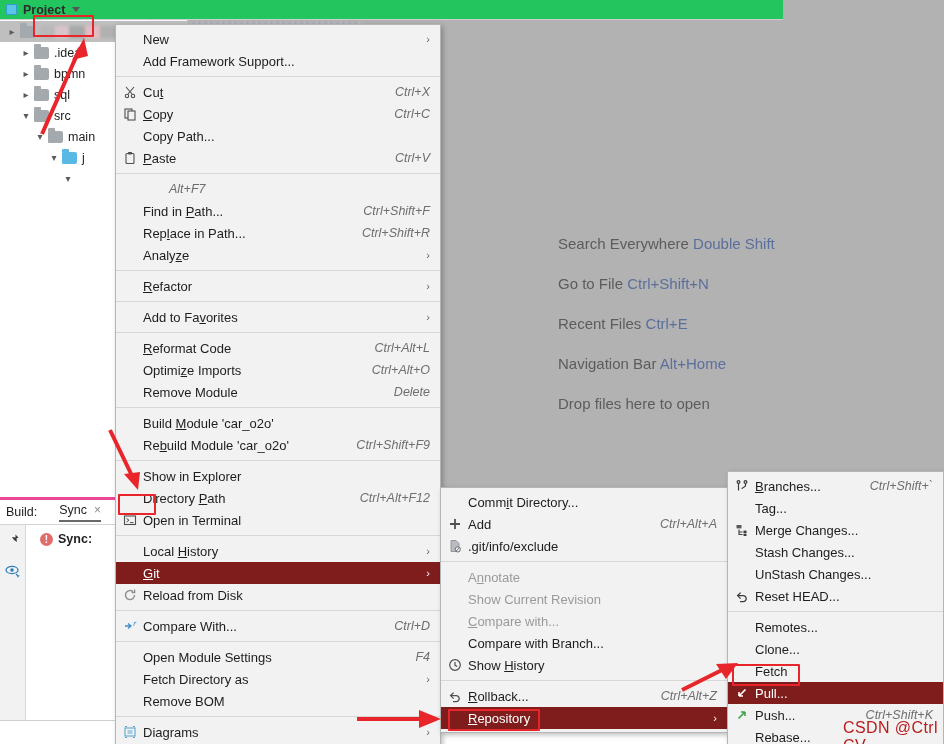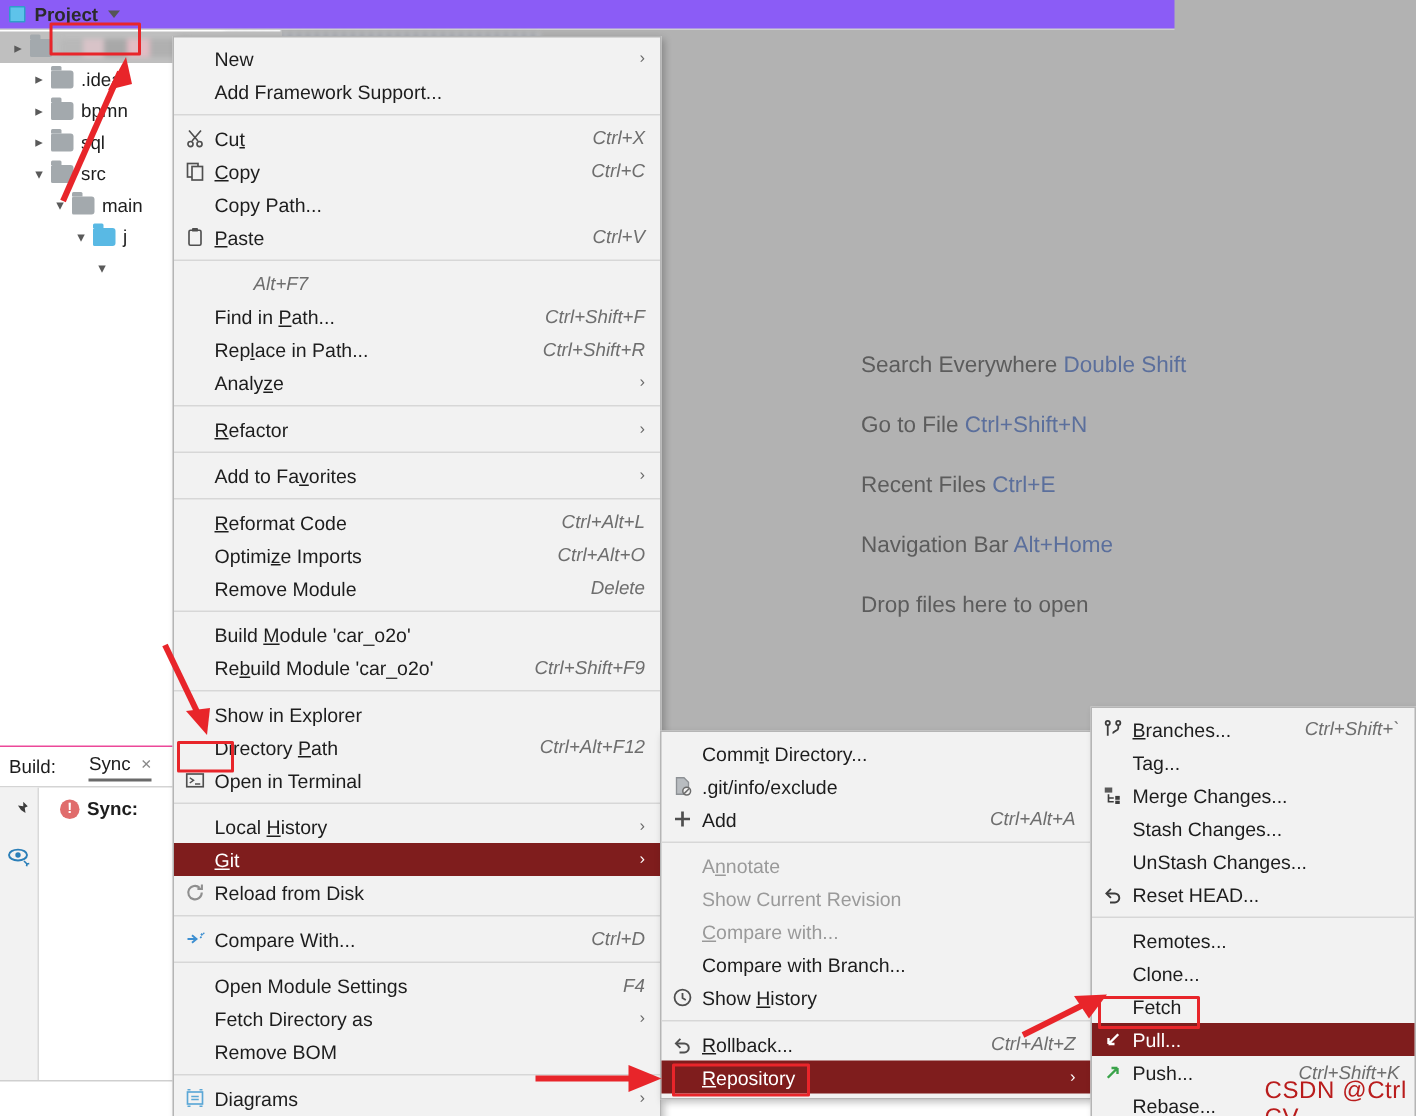--- a/index.html
+++ b/index.html
@@ -17,21 +17,21 @@
   .ide-editor-bg {
     position: absolute; left: 188px; top: 20px; right: 0; bottom: 28px;
     background: #b2b2b2;
   }
   .ide-toolwindow-left {
     position: absolute; left: 0; top: 0; width: 188px; height: 496px;
     background: #ffffff; border-right: 1px solid #c0c0c0;
   }
   .proj-header {
     position: absolute; left: 0; top: 0; width: 944px; height: 20px;
-    background: #8b5cf6; border-bottom: 1px solid #cfcfcf;
+    background: #22c55e; border-bottom: 1px solid #cfcfcf;
     display: flex; align-items: center;
   }
   .proj-header .blue-sq {
     width: 11px; height: 11px; background: #5ec3ea; border: 1px solid #2f9ec9;
     margin-left: 6px; border-radius: 1px;
   }
   .proj-title {
     margin-left: 6px; font-size: 12.5px; color: #2b2b2b; font-weight: 600;
   }
   .caret-dn {
@@ -75,28 +75,28 @@
   .tree-label { color: #1d1d1d; }
 
   
   .blur-path {
     position: absolute; left: 150px; top: 22px; width: 210px; height: 13px;
     background: repeating-linear-gradient(90deg,#9a9fa8 0 3px, #c9ccd2 3px 6px);
     filter: blur(1.7px); opacity: .75;
   }
 
   
-  .hints { position: absolute; left: 574px; top: 235px; width: 330px; }
+  .hints { position: absolute; left: 558px; top: 235px; width: 330px; }
   .hint-line { font-size: 15px; color: #5c5c5c; margin-bottom: 23px; white-space: nowrap; }
   .hint-key { color: #5b6f9c; }
 
   
   .build-bar {
     position: absolute; left: 0; top: 497px; width: 188px; height: 27px;
-    background: #ffffff; border-top: 1px solid #ec4899; display: flex; align-items: center;
+    background: #ffffff; border-top: 3px solid #ec4899; display: flex; align-items: center;
     font-size: 12.5px;
   }
   .build-label { margin-left: 6px; color: #1d1d1d; }
   .sync-tab {
     margin-left: 22px; color: #1d1d1d; border-bottom: 2px solid #6a6a6a;
     padding-bottom: 3px; display: flex; align-items: center; gap: 7px;
   }
   .x-ico { color: #8a8a8a; font-size: 12px; }
   .build-body {
     position: absolute; left: 0; top: 524px; width: 188px; height: 196px;
@@ -469,35 +469,35 @@
       <div class="mi"></div>
     </div>
   <div class="menu" id="menu-git">
       <div class="mi">
         <span class="ico"></span>
         <span class="lbl">Comm<u>i</u>t Directory...</span>
       </div>
       <div class="mi">
         <span class="ico">
           <svg width="14" height="14" viewBox="0 0 14 14">
+            <path d="M7 2v10M2 7h10" stroke="#4f4f4f" stroke-width="1.8"></path>
+          </svg>
+        </span>
+        <span class="lbl">Add</span>
+        <span class="sc">Ctrl+Alt+A</span>
+      </div>
+      <div class="mi">
+        <span class="ico">
+          <svg width="14" height="14" viewBox="0 0 14 14">
             <path d="M3 1.5h5l3 3v8H3z" fill="#b8bcc0" stroke="#8d9195" stroke-width=".9"></path>
             <circle cx="9.8" cy="10.4" r="2.6" fill="#f2f2f2" stroke="#6c6c6c" stroke-width="1"></circle>
             <path d="M8.1 12.1l3.4-3.4" stroke="#6c6c6c" stroke-width="1"></path>
           </svg>
         </span>
         <span class="lbl">.git/info/exclude</span>
-      </div>
-      <div class="mi">
-        <span class="ico">
-          <svg width="14" height="14" viewBox="0 0 14 14">
-            <path d="M7 2v10M2 7h10" stroke="#4f4f4f" stroke-width="1.8"></path>
-          </svg>
-        </span>
-        <span class="lbl">Add</span>
-        <span class="sc">Ctrl+Alt+A</span>
       </div>
       <div class="msep"></div>
       <div class="mi dis">
         <span class="ico"></span>
         <span class="lbl">A<u>n</u>notate</span>
       </div>
       <div class="mi dis">
         <span class="ico"></span>
         <span class="lbl">Show Current Revision</span>
       </div>

